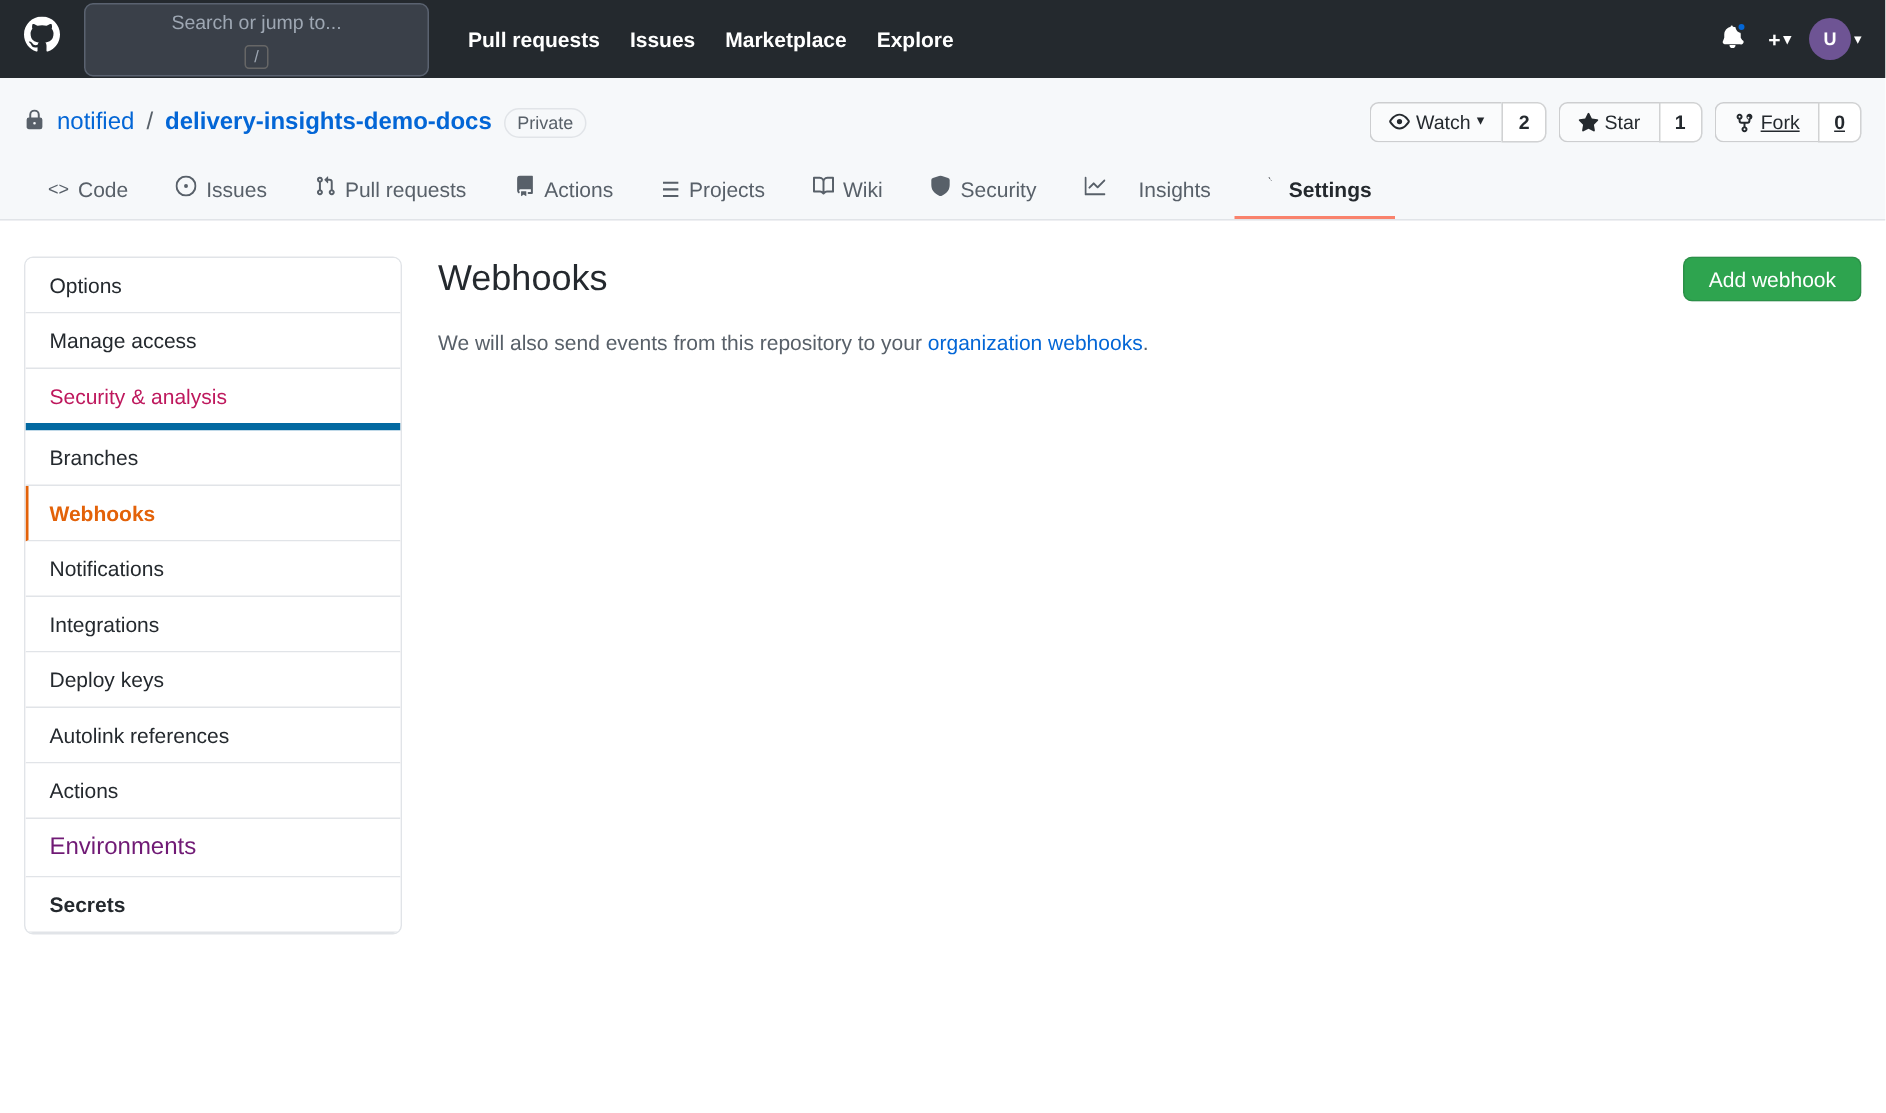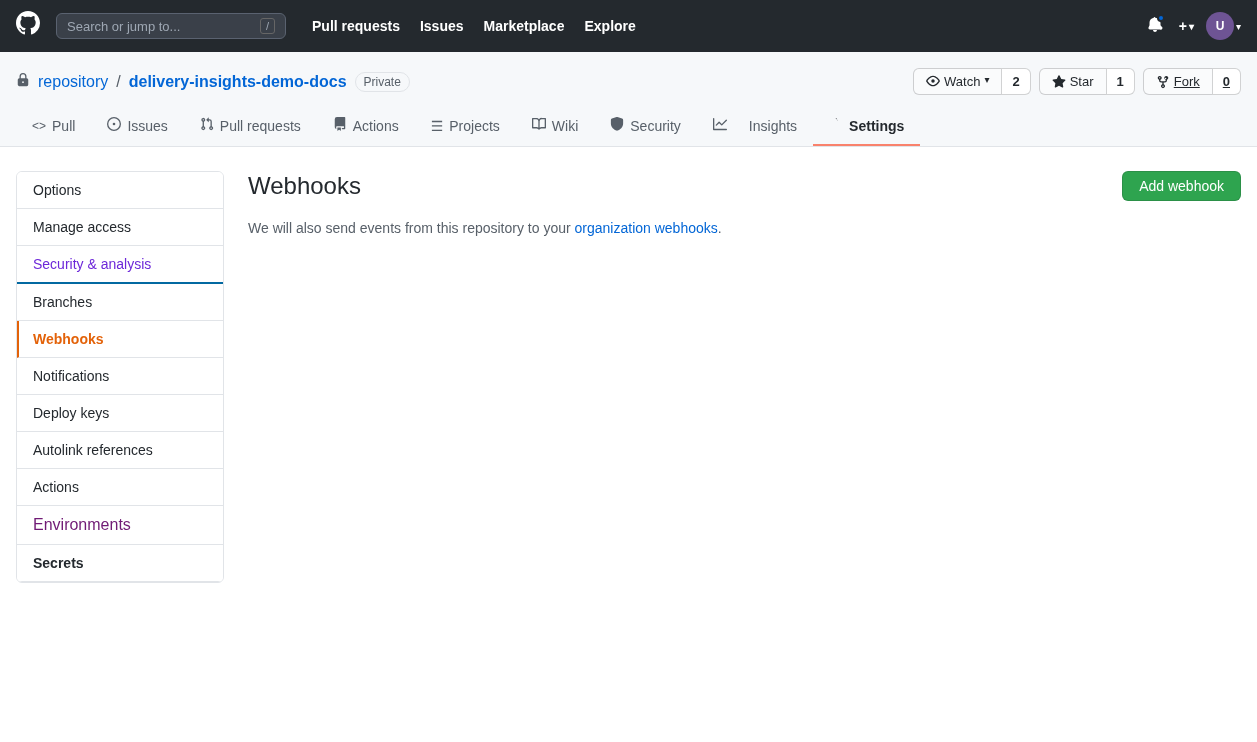--- a/index.html
+++ b/index.html
@@ -8,21 +8,21 @@
 </head>
 <body>
 
 <nav style="background:#24292e; padding:0 16px; display:flex; align-items:center; height:52px; gap:16px;">
   <span style="color:#fff; font-size:26px; cursor:pointer;">
     <svg height="24" width="24" viewBox="0 0 16 16" fill="white">
         <path d="M8 0C3.58 0 0 3.58 0 8c0 3.54 2.29 6.53 5.47 7.59.4.07.55-.17.55-.38 0-.19-.01-.82-.01-1.49-2.01.37-2.53-.49-2.69-.94-.09-.23-.48-.94-.82-1.13-.28-.15-.68-.52-.01-.53.63-.01 1.08.58 1.23.82.72 1.21 1.87.87 2.33.66.07-.52.28-.87.51-1.07-1.78-.2-3.64-.89-3.64-3.95 0-.87.31-1.59.82-2.15-.08-.2-.36-1.02.08-2.12 0 0 .67-.21 2.2.82.64-.18 1.32-.27 2-.27.68 0 1.36.09 2 .27 1.53-1.04 2.2-.82 2.2-.82.44 1.1.16 1.92.08 2.12.51.56.82 1.27.82 2.15 0 3.07-1.87 3.75-3.65 3.95.29.25.54.73.54 1.48 0 1.07-.01 1.93-.01 2.2 0 .21.15.46.55.38A8.013 8.013 0 0016 8c0-4.42-3.58-8-8-8z"></path>
       </svg>
   </span>
 
-  <div style="display:flex; align-items:center; background:#3a4049; border:1px solid #5a6270; border-radius:6px; padding:4px 10px; gap:8px; min-width:230px; cursor:pointer;">
+  <div style="display:flex; align-items:center; background:#3a4049; border:1px solid #5a6270; border-radius:6px; padding:4px 10px; gap:8px; min-width:230px; cursor:pointer;flex-direction:column;">
     <span style="color:#9ea7b3; font-size:13px; flex:1;">Search or jump to...</span>
     <span style="border:1px solid #666; border-radius:3px; padding:1px 5px; font-size:11px; color:#9ea7b3;">/</span>
   </div>
 
   <div style="display:flex; gap:0;">
     <a style="color:#fff; font-size:14px; font-weight:600; padding:4px 10px; text-decoration:none; cursor:pointer;">Pull requests</a>
     <a style="color:#fff; font-size:14px; font-weight:600; padding:4px 10px; text-decoration:none; cursor:pointer;">Issues</a>
     <a style="color:#fff; font-size:14px; font-weight:600; padding:4px 10px; text-decoration:none; cursor:pointer;">Marketplace</a>
     <a style="color:#fff; font-size:14px; font-weight:600; padding:4px 10px; text-decoration:none; cursor:pointer;">Explore</a>
   </div>
@@ -45,21 +45,21 @@
   </div>
 </nav>
 
 <div style="background:#f6f8fa; border-bottom:1px solid #e1e4e8; padding:16px 16px 0 16px;">
   <div style="display:flex; align-items:center; gap:8px; margin-bottom:12px;">
     <span style="color:#586069; font-size:13px;">
       <svg height="14" width="14" viewBox="0 0 16 16" fill="#586069">
           <path d="M4 4v2h-.25A1.75 1.75 0 002 7.75v5.5c0 .966.784 1.75 1.75 1.75h8.5A1.75 1.75 0 0014 13.25v-5.5A1.75 1.75 0 0012.25 6H12V4a4 4 0 10-8 0zm6.5 2H5.5V4a2.5 2.5 0 015 0v2zM8 9.5a1 1 0 110 2 1 1 0 010-2z"></path>
         </svg>
     </span>
-    <a style="color:#0366d6; font-size:16px; text-decoration:none; cursor:pointer;">repository</a>
+    <a style="color:#0366d6; font-size:16px; text-decoration:none; cursor:pointer;">notified</a>
     <span style="color:#586069; font-size:16px;">/</span>
     <a style="color:#0366d6; font-size:16px; font-weight:600; text-decoration:none; cursor:pointer;">delivery-insights-demo-docs</a>
     <span style="border:1px solid #e1e4e8; border-radius:20px; padding:2px 8px; font-size:12px; color:#586069; font-weight:500;">Private</span>
 
     <div style="margin-left:auto; display:flex; gap:8px; align-items:center;">
 
       <div style="display:flex; align-items:center;">
         <button style="display:flex; gap:4px; background:#fafbfc; border:1px solid rgba(27,31,35,0.2); border-right:none; border-radius:6px 0 0 6px; padding:5px 12px; font-size:13px; cursor:pointer; color:#24292e;">
           <svg height="14" width="14" viewBox="0 0 16 16" fill="currentColor">
               <path d="M1.679 7.932c.412-.621 1.242-1.75 2.366-2.717C5.175 4.242 6.527 3.5 8 3.5c1.473 0 2.825.742 3.955 1.715 1.124.967 1.954 2.096 2.366 2.717a.119.119 0 010 .136c-.412.621-1.242 1.75-2.366 2.717C10.825 11.758 9.473 12.5 8 12.5c-1.473 0-2.825-.742-3.955-1.715C2.92 9.818 2.09 8.69 1.679 8.068a.119.119 0 010-.136zM8 2c-1.981 0-3.67.992-4.933 2.078C1.797 5.169.88 6.423.43 7.1a1.619 1.619 0 000 1.798c.45.678 1.367 1.932 2.637 3.024C4.329 13.008 6.019 14 8 14c1.981 0 3.67-.992 4.933-2.078 1.27-1.091 2.187-2.345 2.637-3.023a1.619 1.619 0 000-1.798c-.45-.678-1.367-1.932-2.637-3.023C11.671 2.992 9.981 2 8 2zm0 8a2 2 0 100-4 2 2 0 000 4z"></path>
@@ -88,21 +88,21 @@
           <span>Fork</span>
         </button>
         <span style="background:#fff; border:1px solid rgba(27,31,35,0.2); border-radius:0 6px 6px 0; padding:5px 10px; font-size:13px; font-weight:600;">0</span>
       </div>
     </div>
   </div>
 
   <nav style="display:flex; gap:0; overflow-x:auto;">
     <a style="display:flex; align-items:center; gap:6px; padding:10px 16px; font-size:14px; color:#586069; cursor:pointer; border-bottom:2px solid transparent; text-decoration:none;">
       <span style="font-size:12px;">&lt;&gt;</span>
-      <span>Pull</span>
+      <span>Code</span>
     </a>
     <a style="display:flex; align-items:center; gap:6px; padding:10px 16px; font-size:14px; color:#586069; cursor:pointer; border-bottom:2px solid transparent; text-decoration:none;">
       <span style="font-size:13px;">
         <svg height="14" width="14" viewBox="0 0 16 16" fill="currentColor">
             <path d="M8 9.5a1.5 1.5 0 100-3 1.5 1.5 0 000 3z"></path>
             <path d="M8 0a8 8 0 100 16A8 8 0 008 0zM1.5 8a6.5 6.5 0 1113 0 6.5 6.5 0 01-13 0z"></path>
           </svg>
       </span>
       <span>Issues</span>
     </a>
@@ -156,27 +156,28 @@
             <path d="M7.429 1.525a6.593 6.593 0 011.142 0c.036.003.108.036.137.146l.289 1.105c.147.56.55.967.997 1.189.174.086.341.178.502.278.433.269.91.321 1.oversee.097l1.103-.32c.11-.033.174.014.195.052.219.38.412.783.566 1.199.052.147.015.221-.076.288l-.9.63a1.865 1.865 0 00-.312 2.518l.001.001.9.63c.091.067.13.141.077.288a6.558 6.558 0 01-.566 1.199c-.02.038-.085.085-.196.052l-1.102-.32c-.412-.119-.862-.066-1.296.097a5.066 5.066 0 01-.502.278c-.447.222-.85.629-.997 1.189l-.289 1.105c-.029.11-.101.143-.137.146a6.588 6.588 0 01-1.142 0c-.036-.003-.108-.036-.137-.146l-.289-1.105c-.147-.56-.55-.967-.997-1.189a4.987 4.987 0 01-.501-.278 1.831 1.831 0 00-1.297-.097l-1.103.32c-.11.033-.174-.014-.194-.052a6.558 6.558 0 01-.567-1.199c-.052-.147-.014-.221.077-.288l.9-.63a1.865 1.865 0 00-.001-2.519l-.9-.63c-.091-.067-.129-.141-.077-.288.155-.416.348-.82.567-1.199.02-.038.085-.085.195-.052l1.102.32c.413.12.862.066 1.297-.097.16-.1.327-.192.502-.278.447-.222.85-.629.997-1.189l.289-1.105c.029-.11.101-.143.137-.146zM8 11a3 3 0 110-6 3 3 0 010 6z"></path>
           </svg>
       </span>
       <span>Settings</span>
     </a>
   </nav>
 </div>
 
 <div style="display:flex; max-width:1260px; margin:0 auto; padding:24px 16px; gap:24px;">
 
-  <aside style="width:208px; flex-shrink:0; border:1px solid #e1e4e8; border-radius:6px; overflow:hidden;">
+  <aside style="width:252px; flex-shrink:0; border:1px solid #e1e4e8; border-radius:6px; overflow:hidden;">
     <a style="display:block; padding:10px 16px; font-size:14px; color:#24292e; cursor:pointer; border-bottom:1px solid #e1e4e8; text-decoration:none; background:#fff;">Options</a>
     <a style="display:block; padding:10px 16px; font-size:14px; color:#24292e; cursor:pointer; border-bottom:1px solid #e1e4e8; text-decoration:none; background:#fff;">Manage access</a>
-    <a style="display:block; padding:10px 16px; font-size:14px; color:#6d28d9; cursor:pointer; border-bottom:2px solid #0369a1; text-decoration:none; background:#fff;">Security &amp; analysis</a>
+    <a style="display:block; padding:10px 16px; font-size:14px; color:#be185d; cursor:pointer; border-bottom:5px solid #0369a1; text-decoration:none; background:#fff;">Security &amp; analysis</a>
     <a style="display:block; padding:10px 16px; font-size:14px; color:#24292e; cursor:pointer; border-bottom:1px solid #e1e4e8; text-decoration:none; background:#fff;">Branches</a>
     <a style="display:block; padding:10px 14px; font-size:14px; color:#e36209; font-weight:600; cursor:pointer; border-bottom:1px solid #e1e4e8; text-decoration:none; background:#fff; border-left:2px solid #e36209;">Webhooks</a>
     <a style="display:block; padding:10px 16px; font-size:14px; color:#24292e; cursor:pointer; border-bottom:1px solid #e1e4e8; text-decoration:none; background:#fff;">Notifications</a>
+    <a style="display:block; padding:10px 16px; font-size:14px; color:#24292e; cursor:pointer; border-bottom:1px solid #e1e4e8; text-decoration:none; background:#fff;">Integrations</a>
     <a style="display:block; padding:10px 16px; font-size:14px; color:#24292e; cursor:pointer; border-bottom:1px solid #e1e4e8; text-decoration:none; background:#fff;">Deploy keys</a>
     <a style="display:block; padding:10px 16px; font-size:14px; color:#24292e; cursor:pointer; border-bottom:1px solid #e1e4e8; text-decoration:none; background:#fff;">Autolink references</a>
     <a style="display:block; padding:10px 16px; font-size:14px; color:#24292e; cursor:pointer; border-bottom:1px solid #e1e4e8; text-decoration:none; background:#fff;">Actions</a>
     <a style="display:block; padding:10px 16px; font-size:16px; color:#701a75; cursor:pointer; border-bottom:1px solid #e1e4e8; text-decoration:none; background:#fff;">Environments</a>
     <a style="display:block; padding:10px 16px; font-size:14px; color:#24292e; cursor:pointer; border-bottom:1px solid #e1e4e8; text-decoration:none; background:#fff;font-weight:bold;">Secrets</a>
   </aside>
 
   <main style="flex:1;">
     <div style="display:flex; align-items:center; justify-content:space-between; margin-bottom:16px;">
       <h1 style="font-size:24px; font-weight:400; color:#24292e;">Webhooks</h1>

